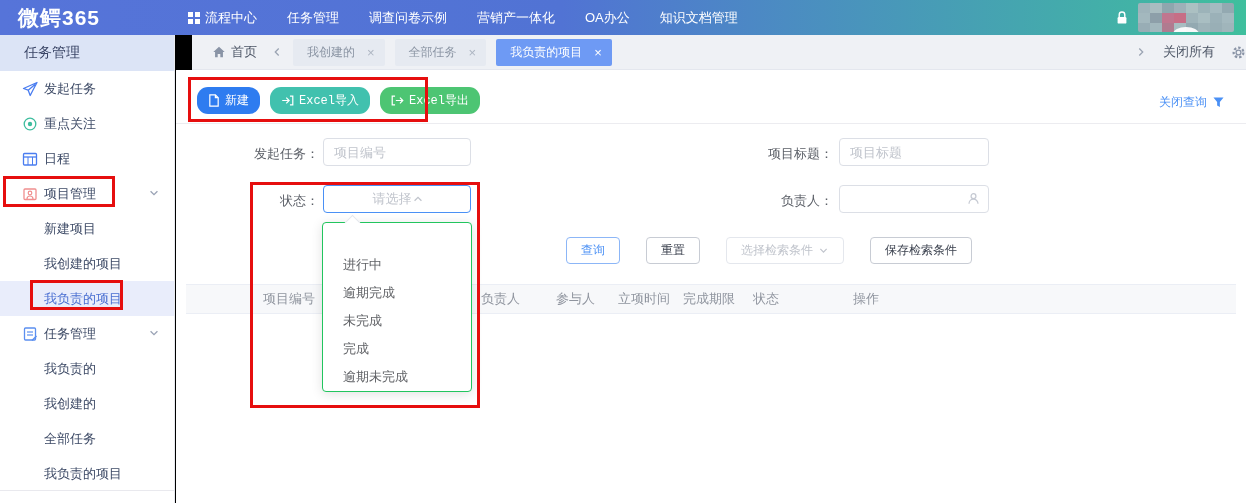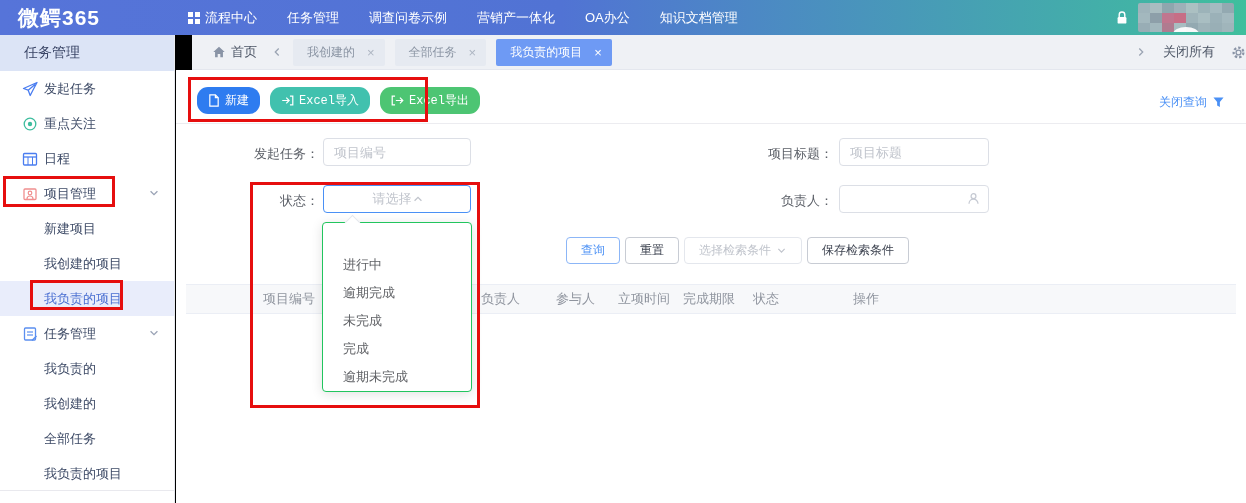--- a/index.html
+++ b/index.html
@@ -58,21 +58,21 @@
   .finput { position:absolute; height:28px; border:1px solid #dcdfe6; border-radius:4px;
     font-size:13px; color:#606266; padding:0 10px; outline:none; background:#fff;
     font-family:"Liberation Sans","DejaVu Sans",sans-serif; }
   .finput::placeholder { color:#c0c4cc; }
   .select { position:absolute; height:28px; border:1px solid #4a90f5; border-radius:4px;
     background:#fff; display:flex; align-items:center; justify-content:center;
     padding:0 8px 0 10px; font-size:13px; color:#c0c4cc; cursor:pointer; }
   .owner-wrap { position:absolute; }
   .owner-wrap .person { position:absolute; right:8px; top:6px; }
 
-  .qbtns { position:absolute; left:390px; top:167px; display:flex; gap:5px; }
+  .qbtns { position:absolute; left:390px; top:167px; display:flex; gap:26px; }
   .qbtn { height:27px; padding:0 14px; background:#fff; border-radius:4px; font-size:12px;
     cursor:pointer; display:inline-flex; align-items:center; gap:5px;
     font-family:"Liberation Sans","DejaVu Sans",sans-serif; }
   .qbtn.primary { border:1px solid #8cb6f7; color:#4a90f5; }
   .qbtn.plain { border:1px solid #c8ccd4; color:#3d4350; }
   .qbtn.disabled { border:1px solid #e4e7ed; color:#c0c4cc; cursor:not-allowed; }
 
   
   .thead { position:absolute; left:10px; top:214px; width:1050px; height:30px;
     background:#f7f8fa; border-top:1px solid #ebeef5; border-bottom:1px solid #ebeef5;

